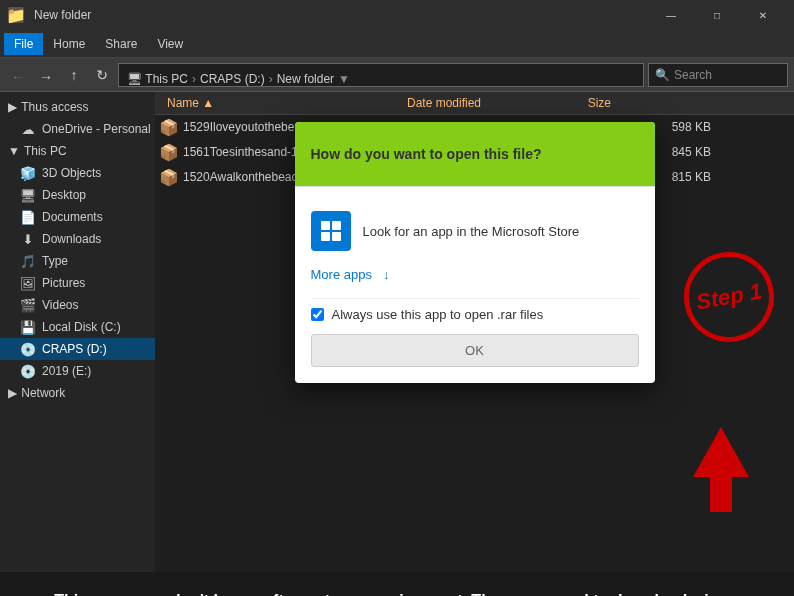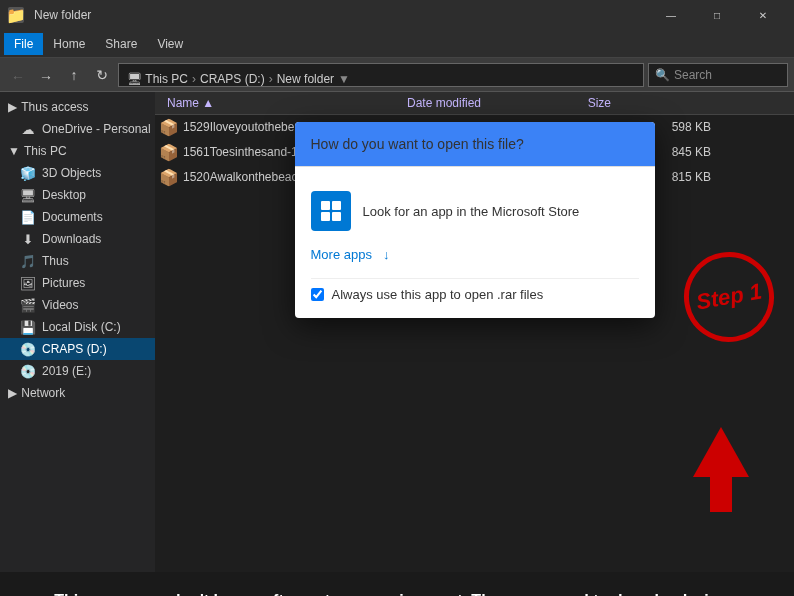--- a/index.html
+++ b/index.html
@@ -115,21 +115,21 @@
     }
 
     
     .file-list-header {
       display: flex;
       background: #2d2d2d;
       border-bottom: 1px solid #444;
       padding: 0 4px;
     }
     .col-header {
-      color: #c4b5fd;
+      color: #fdba74;
       font-size: 12px;
       padding: 4px 8px;
       cursor: pointer;
       user-select: none;
     }
     .col-name { width: 240px; }
     .col-date { width: 140px; }
     .col-type { width: 100px; }
     .col-size { width: 80px; text-align: right; }
 
@@ -156,26 +156,26 @@
       padding-top: 30px;
     }
     .dialog {
       background: white;
       width: 360px;
       border-radius: 4px;
       box-shadow: 0 8px 30px rgba(0,0,0,0.6);
       overflow: hidden;
     }
     .dialog-title-bar {
-      background: #3b82f6;
-      padding: 14px 16px;
+      background: #84cc16;
+      padding: 24px 16px;
       border-bottom: 1px solid #ddd;
       font-size: 14px;
       color: #333;
-      font-weight: 400;
+      font-weight: 700;
     }
     .dialog-body { padding: 16px; }
     .dialog-option {
       display: flex;
       align-items: center;
       gap: 12px;
       padding: 8px 0;
       cursor: pointer;
     }
     .dialog-option-icon {
@@ -353,21 +353,21 @@
     <div class="sidebar-item">
       <span class="sidebar-icon">📄</span>
       <span>Documents</span>
     </div>
     <div class="sidebar-item">
       <span class="sidebar-icon">⬇</span>
       <span>Downloads</span>
     </div>
     <div class="sidebar-item">
       <span class="sidebar-icon">🎵</span>
-      <span>Thus</span>
+      <span>Type</span>
     </div>
     <div class="sidebar-item">
       <span class="sidebar-icon">🖼</span>
       <span>Pictures</span>
     </div>
     <div class="sidebar-item">
       <span class="sidebar-icon">🎬</span>
       <span>Videos</span>
     </div>
     <div class="sidebar-item">
@@ -438,20 +438,21 @@
           </div>
           <div class="dialog-more-apps">
             <span>More apps</span>
             <span>↓</span>
           </div>
           <hr class="dialog-divider">
           <div class="dialog-checkbox-row">
             <input type="checkbox" checked="" style="">
             <span>Always use this app to open .rar files</span>
           </div>
+          <div class="dialog-ok-btn">OK</div>
         </div>
       </div>
     </div>
 
     <div class="step1-badge">
       <span class="step1-text">Step 1</span>
     </div>
 
     <div class="arrow-container">
       <div class="arrow-up"></div>

